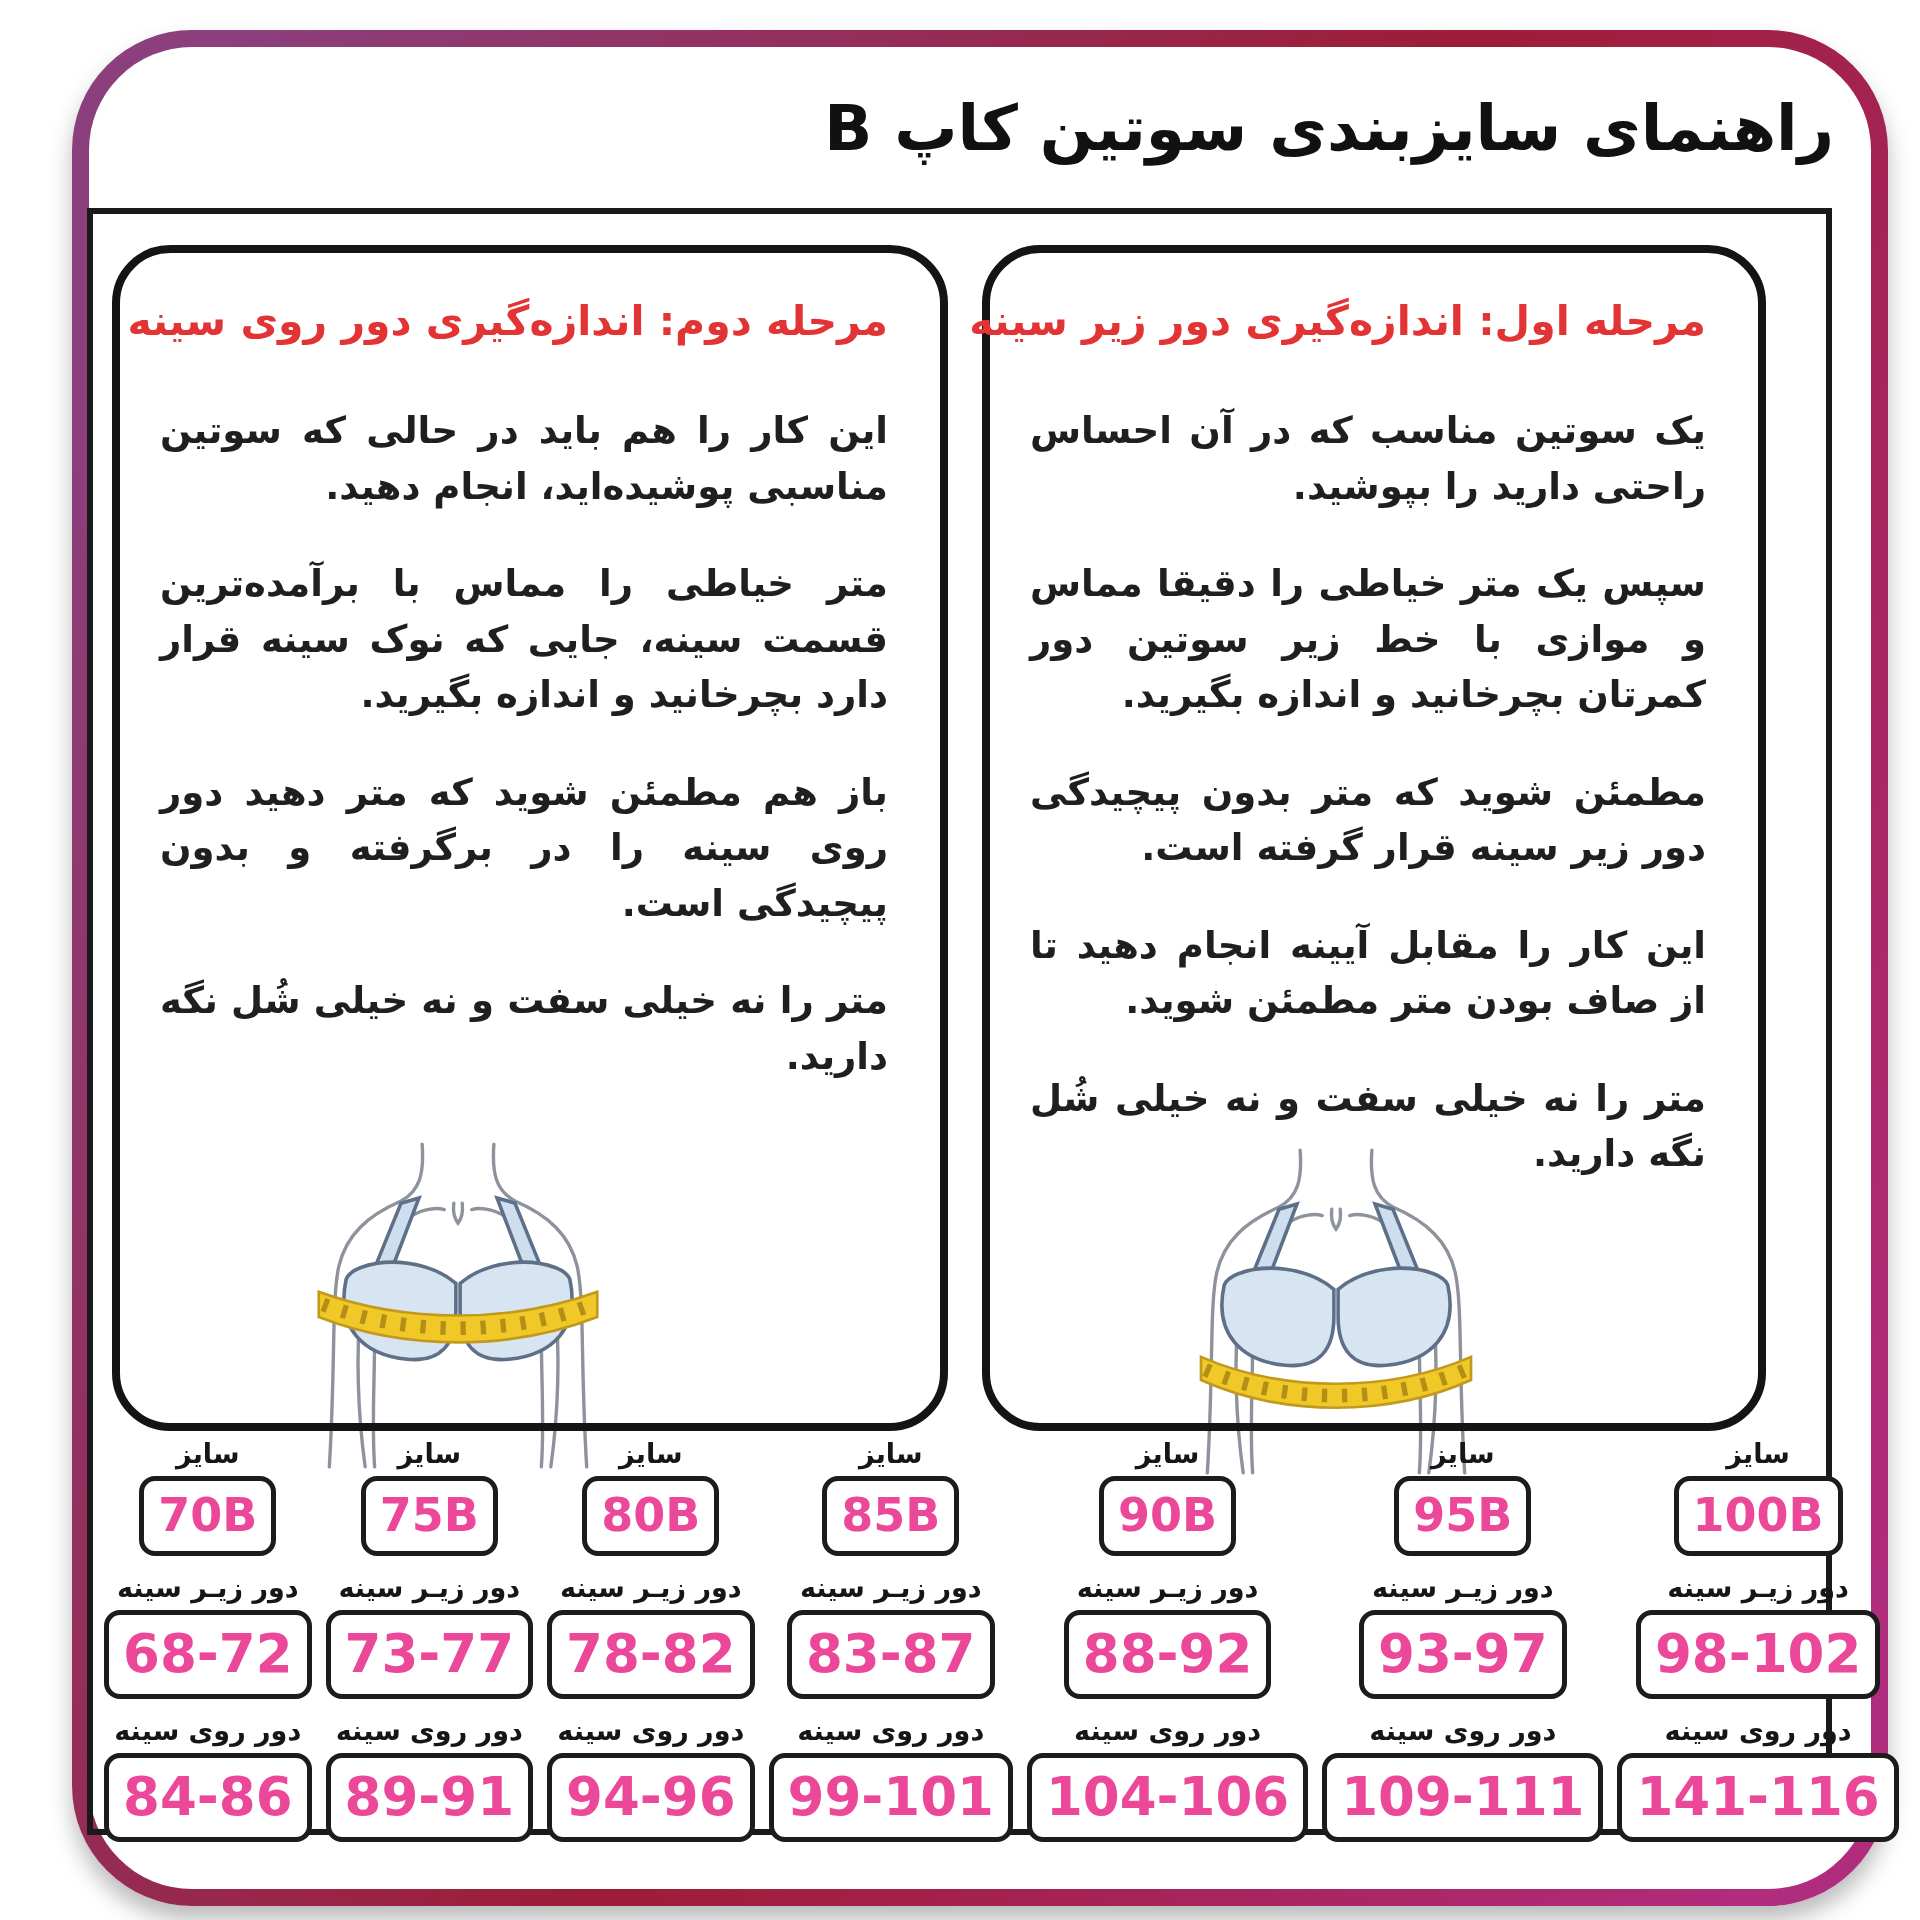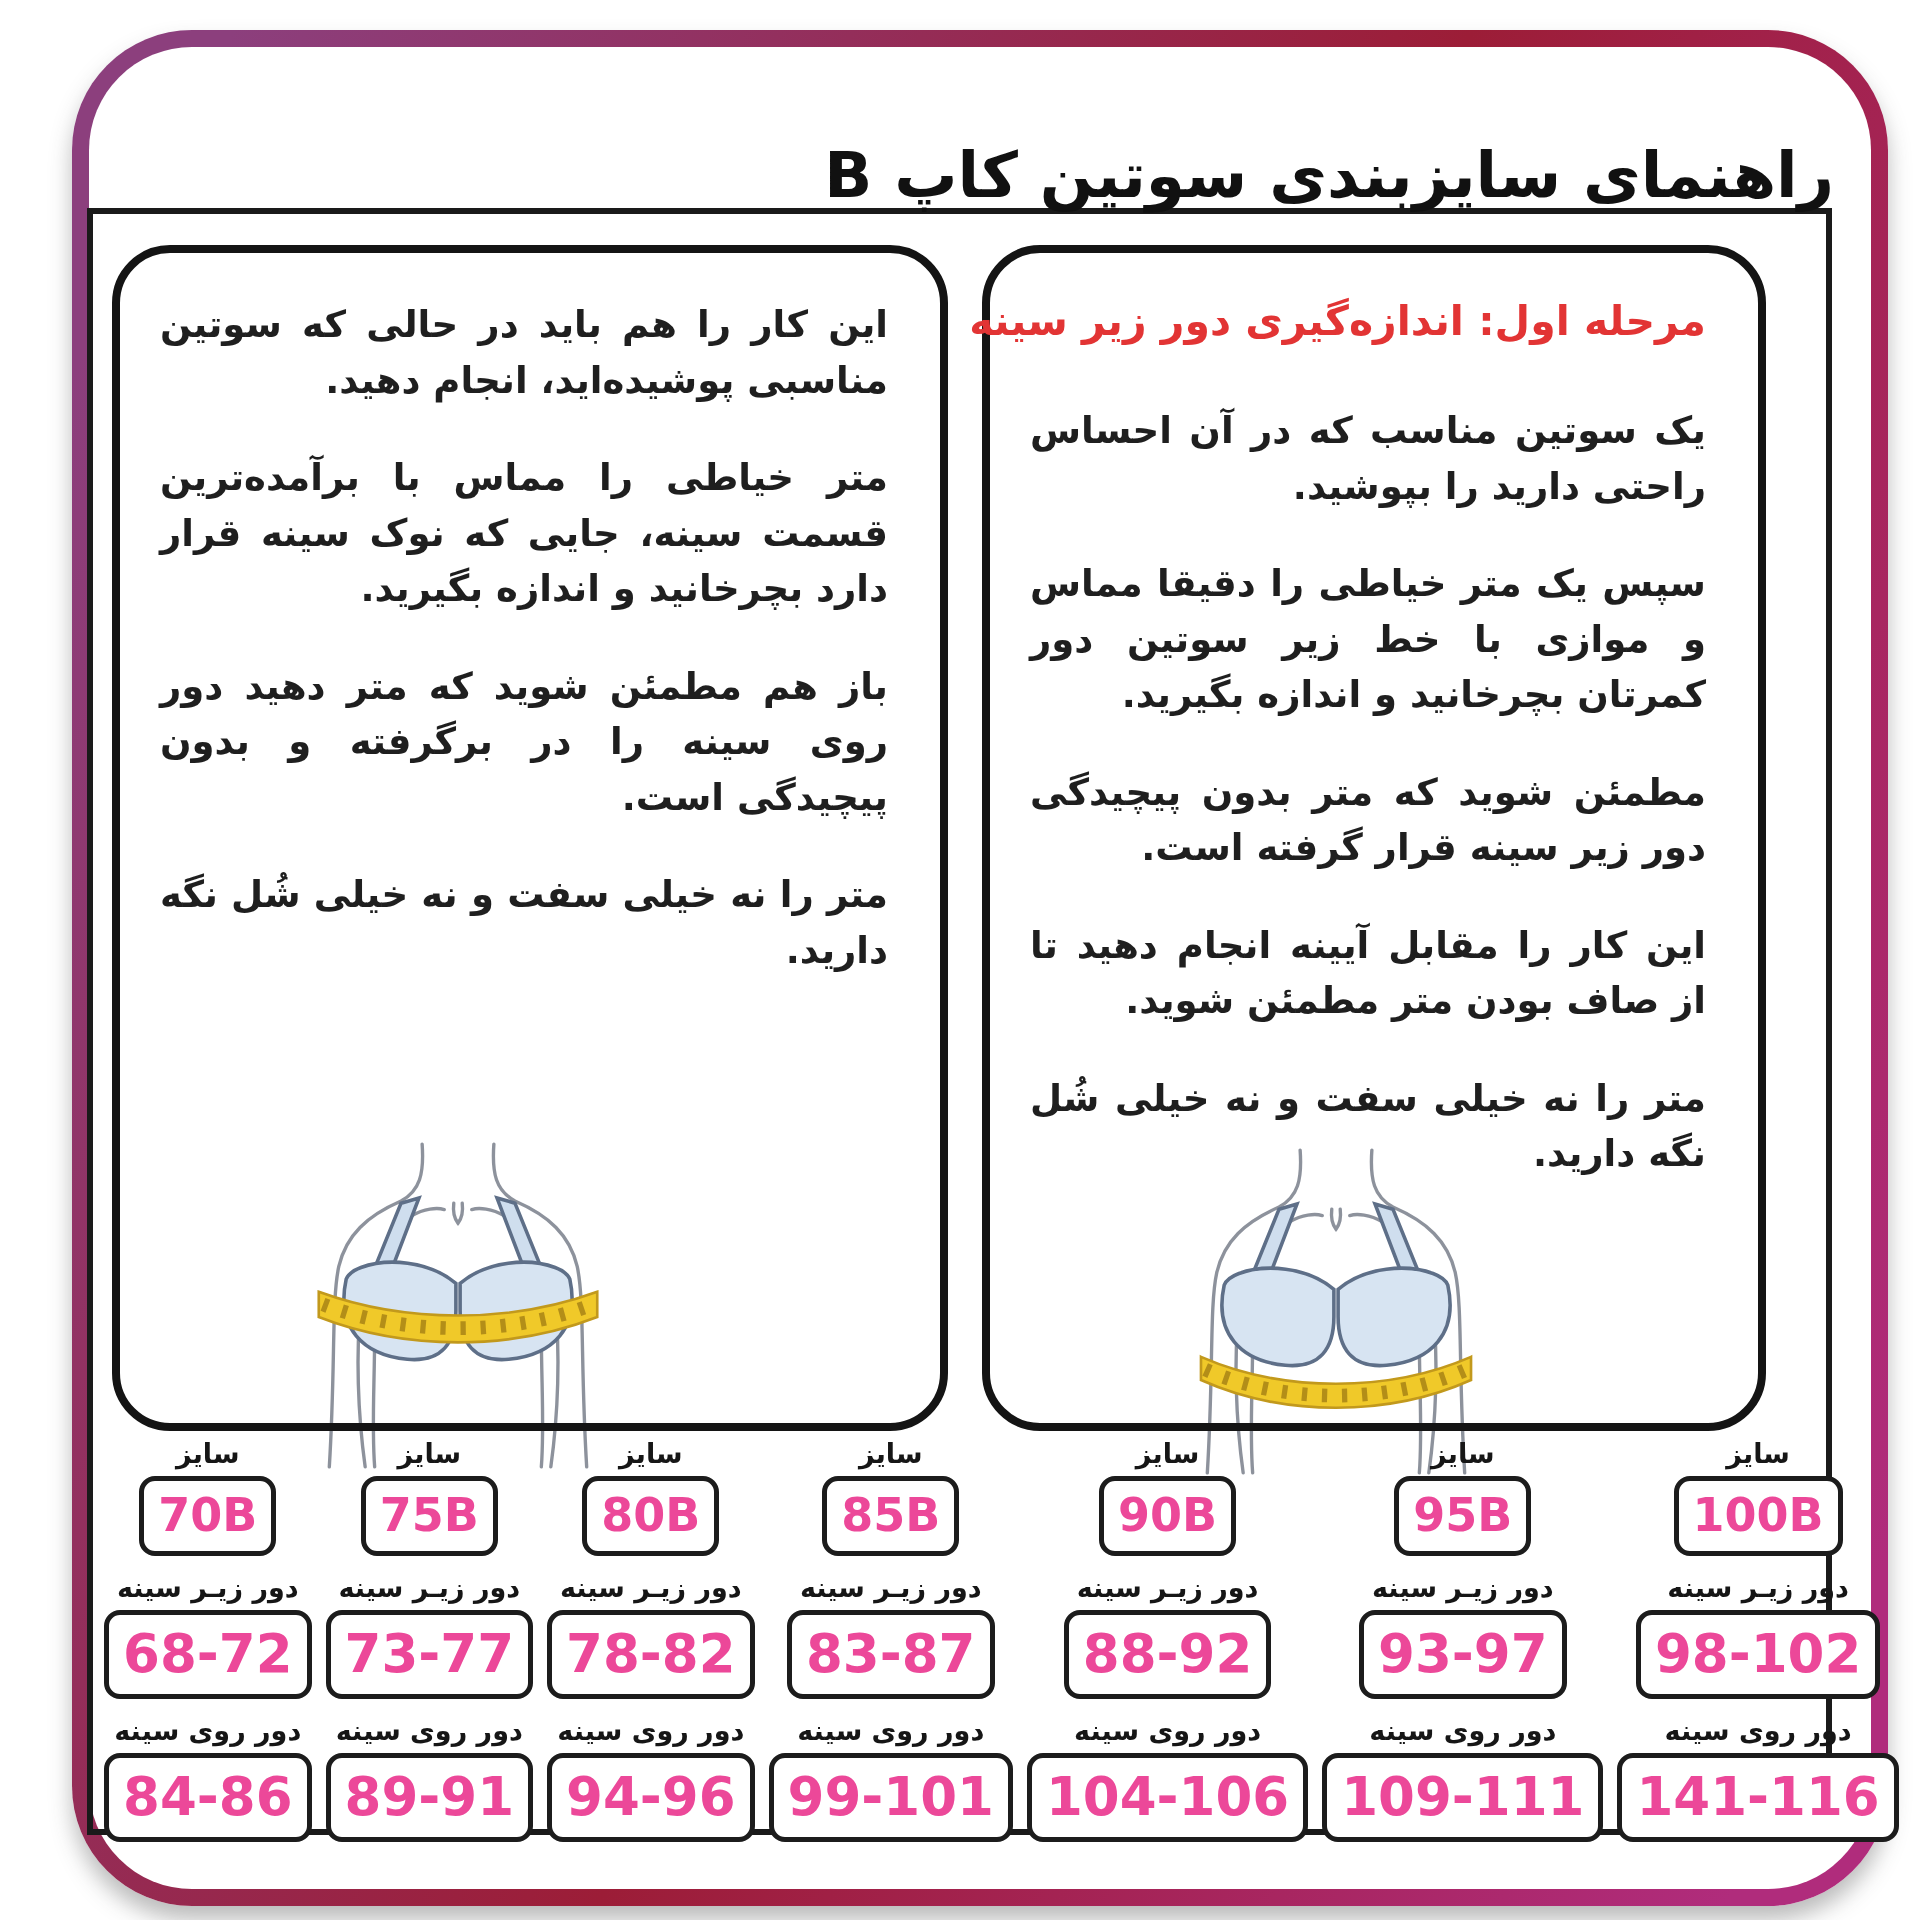--- a/index.html
+++ b/index.html
@@ -12,21 +12,21 @@
     position:absolute;left:72px;top:30px;width:1816px;height:1876px;
     border-radius:120px;box-sizing:border-box;padding:17px;
     background:linear-gradient(115deg,#8c3f7d 6%,#9c1d37 52%,#b02c7c 94%);
     box-shadow:0 14px 22px rgba(60,60,60,.35);
   }
   .frame-inner{width:100%;height:100%;background:#ffffff;border-radius:103px;}
   
   .title{
     position:absolute;top:92px;right:86px;direction:rtl;
     font-size:63px;font-weight:bold;color:#111;letter-spacing:0;
-    white-space:nowrap;z-index:4;margin-top:47px;
+    white-space:nowrap;z-index:4;
   }
   
   .main-rect{
     position:absolute;left:87px;top:208px;width:1745px;height:1627px;
     border:6px solid #1a1a1a;box-sizing:border-box;z-index:0;background:transparent;
   }
   
   .panel{
     position:absolute;top:245px;height:1186px;border:8px solid #141414;
     border-radius:58px;box-sizing:border-box;z-index:2;background:transparent;
@@ -129,20 +129,21 @@
   <div class="panel panel-right">
     <div class="panel-header">مرحله اول: اندازه‌گیری دور زیر سینه</div>
     <p>یک سوتین مناسب که در آن احساس راحتی دارید را بپوشید.</p>
     <p>سپس یک متر خیاطی را دقیقا مماس و موازی با خط زیر سوتین دور کمرتان بچرخانید و اندازه بگیرید.</p>
     <p>مطمئن شوید که متر بدون پیچیدگی دور زیر سینه قرار گرفته است.</p>
     <p>این کار را مقابل آیینه انجام دهید تا از صاف بودن متر مطمئن شوید.</p>
     <p>متر را نه خیلی سفت و نه خیلی شُل نگه دارید.</p>
   </div>
 
   <div class="panel panel-left">
+    <div class="panel-header">مرحله دوم: اندازه‌گیری دور روی سینه</div>
     <p>این کار را هم باید در حالی که سوتین مناسبی پوشیده‌اید، انجام دهید.</p>
     <p>متر خیاطی را مماس با برآمده‌ترین قسمت سینه، جایی که نوک سینه قرار دارد بچرخانید و اندازه بگیرید.</p>
     <p>باز هم مطمئن شوید که متر دهید دور روی سینه را در برگرفته و بدون پیچیدگی است.</p>
     <p>متر را نه خیلی سفت و نه خیلی شُل نگه دارید.</p>
   </div>
 
   <div class="size-table">
 
     <div class="size-col">
       <div class="t-label">سایز</div>

